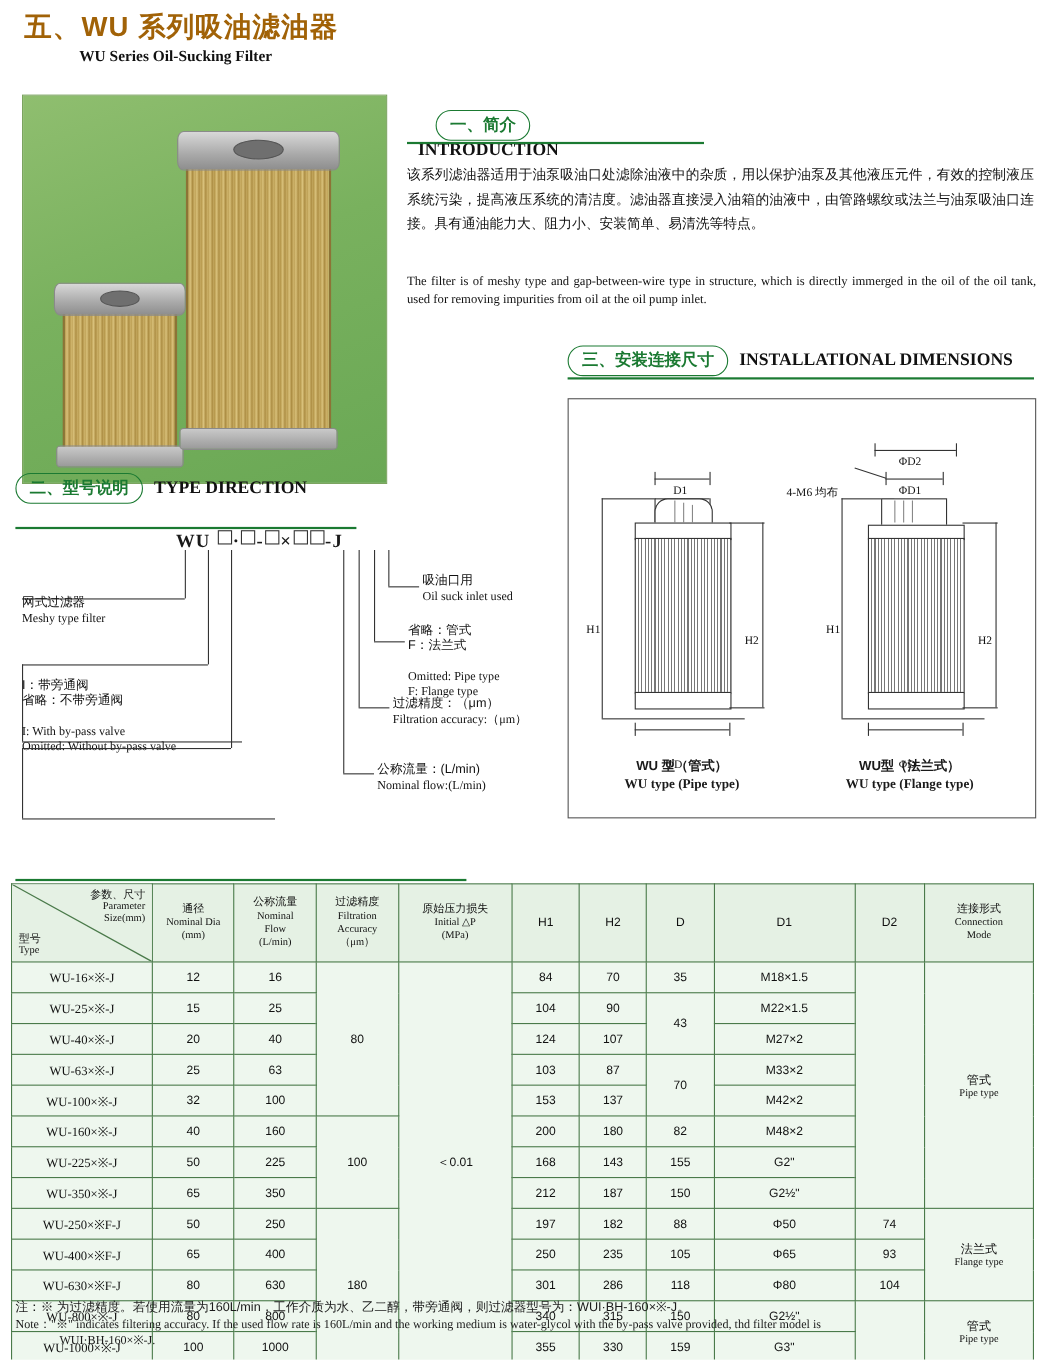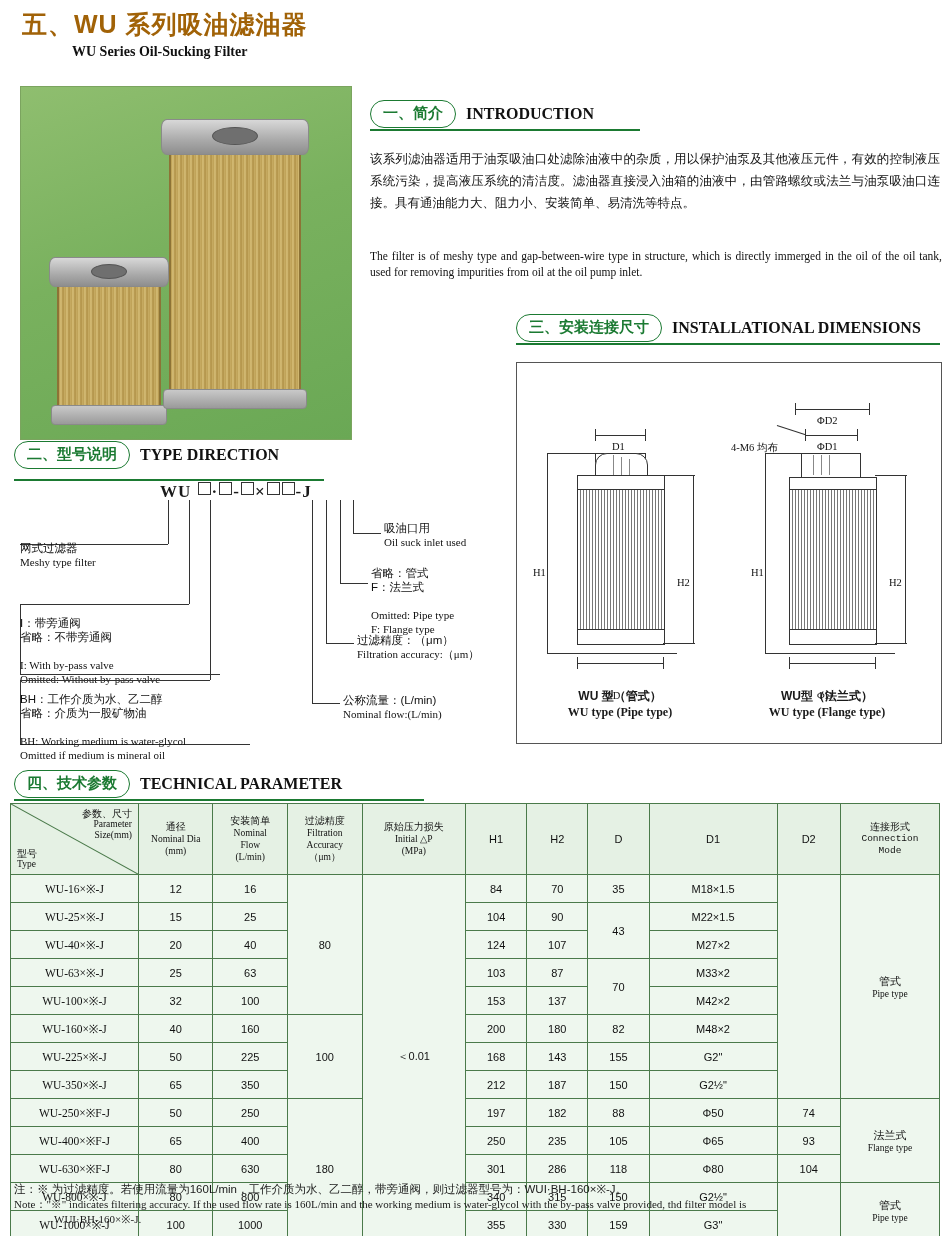--- a/index.html
+++ b/index.html
@@ -173,21 +173,21 @@
     </div>
     <div class="filter-big">
       <div class="cyl-body"></div>
       <div class="cyl-foot"></div>
       <div class="cyl-cap">
         <div class="cyl-hole"></div>
       </div>
     </div>
   </div>
 
-  <div class="sec-head" style="left:370px;top:100px;">
+  <div class="sec-head" style="left:370px;top:100px;flex-direction:column;">
     <span class="sec-cn">一、简介</span>
     <span class="sec-en">INTRODUCTION</span>
   </div>
   <div class="sec-rule" style="left:370px;top:129px;width:270px;"></div>
 
   <div class="intro-cn">该系列滤油器适用于油泵吸油口处滤除油液中的杂质，用以保护油泵及其他液压元件，有效的控制液压系统污染，提高液压系统的清洁度。滤油器直接浸入油箱的油液中，由管路螺纹或法兰与油泵吸油口连接。具有通油能力大、阻力小、安装简单、易清洗等特点。</div>
   <div class="intro-en">The filter is of meshy type and gap-between-wire type in structure, which is directly immerged in the oil of the oil tank, used for removing impurities from oil at the oil pump inlet.</div>
 
   <div class="sec-head" style="left:516px;top:314px;">
     <span class="sec-cn">三、安装连接尺寸</span>
@@ -247,21 +247,21 @@
     <div class="dw-line" style="left:288px;top:72px;width:52px;height:1px;"></div>
     <div class="dw-line" style="left:288px;top:66px;width:1px;height:12px;"></div>
     <div class="dw-line" style="left:340px;top:66px;width:1px;height:12px;"></div>
     <div class="dw-txt" style="left:300px;top:54px;">ΦD1</div>
 
     <div class="dw-line" style="left:278px;top:46px;width:74px;height:1px;"></div>
     <div class="dw-line" style="left:278px;top:40px;width:1px;height:12px;"></div>
     <div class="dw-line" style="left:352px;top:40px;width:1px;height:12px;"></div>
     <div class="dw-txt" style="left:300px;top:28px;">ΦD2</div>
 
-    <div class="dw-txt" style="left:214px;top:54px;text-align:right;">4-M6 均布</div>
+    <div class="dw-txt" style="left:198px;top:54px;text-align:right;">4-M6 均布</div>
     <div class="dw-line" style="left:260px;top:62px;width:30px;height:1px;transform:rotate(18deg);transform-origin:left center;"></div>
 
     <div style="position:absolute;left:272px;top:114px;width:86px;height:12px;border:1px solid #333;background:#fff;"></div>
     <div class="mesh" style="left:272px;top:126px;width:86px;height:140px;"></div>
     <div style="position:absolute;left:272px;top:266px;width:86px;height:14px;border:1px solid #333;background:#fff;"></div>
 
     <div class="dw-line" style="left:388px;top:112px;width:1px;height:168px;"></div>
     <div class="dw-line" style="left:358px;top:112px;width:32px;height:1px;"></div>
     <div class="dw-line" style="left:358px;top:280px;width:32px;height:1px;"></div>
     <div class="dw-txt" style="left:372px;top:190px;">H2</div>
@@ -270,21 +270,21 @@
     <div class="dw-line" style="left:272px;top:294px;width:1px;height:12px;"></div>
     <div class="dw-line" style="left:358px;top:294px;width:1px;height:12px;"></div>
     <div class="dw-txt" style="left:300px;top:303px;">ΦD</div>
 
     <div class="dim-cap" style="left:230px;top:325px;">
       <div class="cn">WU型（法兰式）</div>
       <div class="en">WU type (Flange type)</div>
     </div>
   </div>
 
-  <div class="sec-head" style="left:14px;top:441px;text-align:center;">
+  <div class="sec-head" style="left:14px;top:430px;text-align:center;">
     <span class="sec-cn">二、型号说明</span>
     <span class="sec-en">TYPE DIRECTION</span>
   </div>
   <div class="sec-rule" style="left:14px;top:479px;width:310px;"></div>
 
   <div class="model-code">
     <span>WU</span>
     <span class="bx"></span>·<span class="bx"></span>-<span class="bx"></span>×<span class="bx"></span><span class="bx"></span><span>-J</span>
   </div>
 
@@ -333,31 +333,21 @@
     <div class="cn">I：带旁通阀
 省略：不带旁通阀</div>
     <div class="en">I: With by-pass valve
 Omitted: Without by-pass valve</div>
   </div>
 
   <div class="lead" style="left:210px;top:500px;width:1px;height:180px;"></div>
   <div class="lead" style="left:20px;top:680px;width:190px;height:1px;"></div>
   <div class="lead" style="left:20px;top:680px;width:1px;height:64px;"></div>
   <div class="lead" style="left:20px;top:744px;width:230px;height:1px;"></div>
-  <div class="lbl" style="left:20px;top:678px;white-space:pre-line;">
-    <div class="cn">BH：工作介质为水、乙二醇
-省略：介质为一股矿物油</div>
-    <div class="en">BH: Working medium is water-glycol
-Omitted if medium is mineral oil</div>
-  </div>
-
-  <div class="sec-head" style="left:14px;top:770px;">
-    <span class="sec-cn">四、技术参数</span>
-    <span class="sec-en">TECHNICAL PARAMETER</span>
-  </div>
+
   <div class="sec-rule" style="left:14px;top:799px;width:410px;"></div>
 
   <table class="param">
     <thead>
       <tr>
         <th class="diag-cell">
           <svg class="dl" viewBox="0 0 110 66" preserveAspectRatio="none">
             <line x1="0" y1="0" x2="110" y2="66" stroke="#4a7a4a" stroke-width="1"></line>
           </svg>
           <div class="p1 hdr-2">
@@ -369,21 +359,21 @@
             <div>型号</div>
             <div class="hdr-en">Type</div>
           </div>
         </th>
         <th class="hdr-2" style="width:62px;">
           <div>通径</div>
           <div class="hdr-en">Nominal Dia</div>
           <div class="hdr-en">(mm)</div>
         </th>
         <th class="hdr-2" style="width:62px;">
-          <div>安装简单</div>
+          <div>公称流量</div>
           <div class="hdr-en" style="white-space:pre-line;">Nominal
 Flow</div>
           <div class="hdr-en">(L/min)</div>
         </th>
         <th class="hdr-2" style="width:62px;">
           <div>过滤精度</div>
           <div class="hdr-en" style="white-space:pre-line;">Filtration
 Accuracy</div>
           <div class="hdr-en">（μm）</div>
         </th>
@@ -392,21 +382,21 @@
           <div class="hdr-en">Initial △P</div>
           <div class="hdr-en">(MPa)</div>
         </th>
         <th style="width:50px;">H1</th>
         <th style="width:50px;">H2</th>
         <th style="width:50px;">D</th>
         <th style="width:110px;">D1</th>
         <th style="width:52px;">D2</th>
         <th class="hdr-2" style="width:84px;text-align:center;">
           <div>连接形式</div>
-          <div class="hdr-en" style="white-space:pre-line;font-family:Liberation Mono, monospace;">Connection
+          <div class="hdr-en" style="white-space:pre-line;">Connection
 Mode</div>
         </th>
       </tr>
     </thead>
     <tbody>
 
       <tr>
         <td class="c-type">WU-16×※-J</td>
         <td>12</td>
         <td>16</td>

